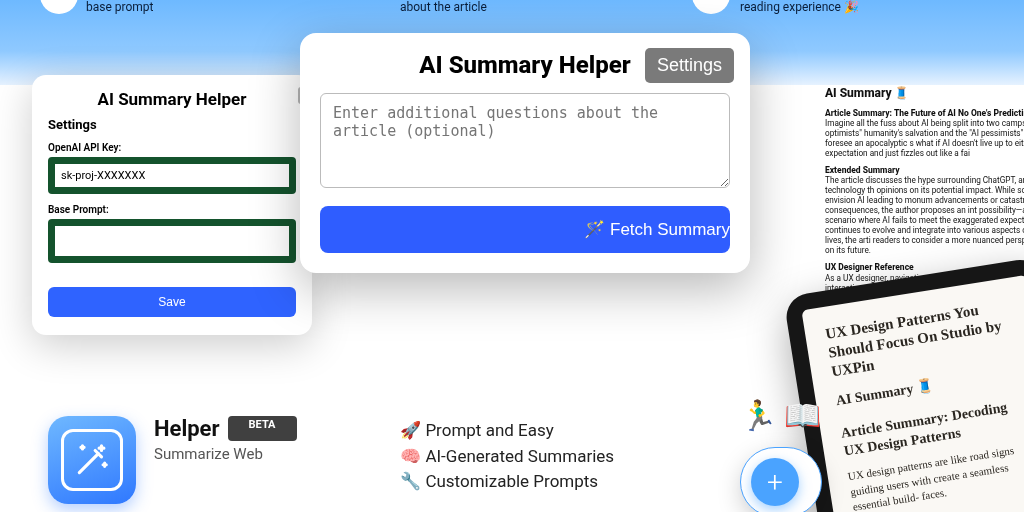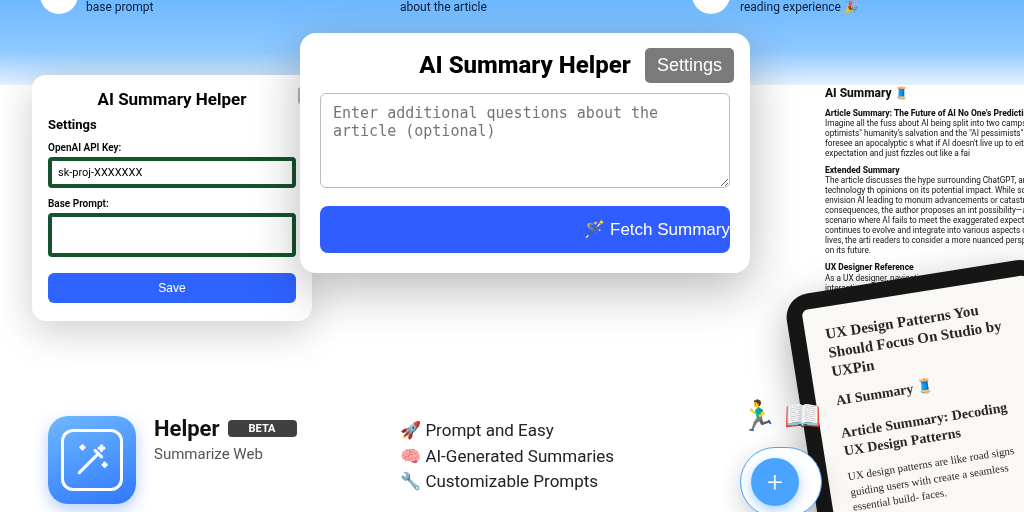--- a/index.html
+++ b/index.html
@@ -47,29 +47,29 @@
     font-size: 17px; font-weight: 700; text-align: center;
   }
   .panel-left .sub {
     font-size: 13px; font-weight: 700; margin-top: 8px;
   }
   .panel-left label {
     font-size: 10px; font-weight: 600; display: block; margin-top: 10px;
   }
   .panel-left input, .panel-left textarea {
     width: 100%; font-size: 11px; padding: 5px 6px;
-    border: 4px solid #14532d; border-radius: 4px; margin-top: 4px;
+    border: 7px solid #14532d; border-radius: 4px; margin-top: 4px;
     font-family: inherit;
   }
   .panel-left textarea { height: 44px; resize: none; }
   .btn {
     display: block; width: 100%;
     background: #2f63ff; color: #fff; text-align: center;
     padding: 8px 0; border-radius: 6px; font-size: 12px; font-weight: 500;
-    margin-top: 12px; border: none;
+    margin-top: 20px; border: none;
   }
   .mini-settings-ghost {
     position: absolute; top: 12px; right: -6px;
     background: #7d7d7d; color: #fff; font-size: 11px;
     padding: 2px 4px; border-radius: 3px; opacity: 0.55;
     width: 20px; overflow: hidden;
   }
 
   
   .panel-center {
@@ -153,21 +153,21 @@
     background: linear-gradient(160deg,#6fb8ff,#2f78ff);
     display: flex; align-items: center; justify-content: center;
     box-shadow: 0 6px 16px rgba(47,120,255,0.35);
   }
   .app-icon .inner {
     width: 62px; height: 62px; border: 3px solid #fff; border-radius: 12px;
     display: flex; align-items: center; justify-content: center;
     color: #fff; font-size: 30px;
   }
   .app-meta .name { font-size: 22px; font-weight: 700; color: #111;}
-  .app-meta .line2 { display:flex; align-items:center; gap:8px;}
+  .app-meta .line2 { display:flex; gap:8px;}
   .badge {
     background: #404040; color: #fff; font-size: 11px; font-weight: 700;
     padding: 2px 21px; border-radius: 4px;
   }
   .app-meta .tag { font-size: 15px; color: #555; margin-top: 4px;}
 
   
   .features {
     position: absolute;
     top: 418px; left: 400px;

